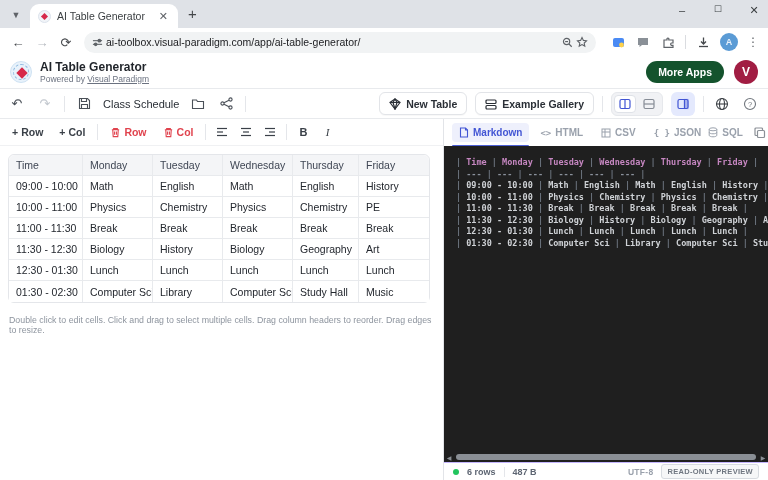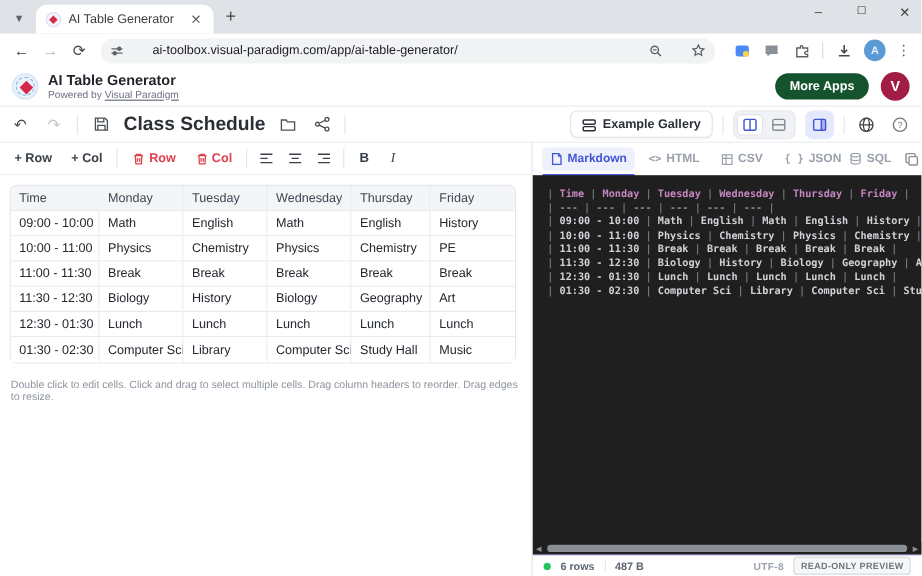--- a/index.html
+++ b/index.html
@@ -15,21 +15,21 @@
   .favicon::after { content:""; position:absolute; left:3px; top:3px; width:5px; height:5px; background:#d6294a; transform:rotate(45deg); }
   .tab-title { font-size:10.5px; color:#3c4043; white-space:nowrap; overflow:hidden; flex:1; }
   .tab-close { font-size:11px; color:#5f6368; padding:0 2px; cursor:pointer; }
   .newtab-btn { font-size:15px; color:#44474a; margin:0 0 6px 10px; cursor:pointer; }
   .win-controls { position:absolute; right:8px; top:4px; display:flex; gap:24px; color:#3c4043; font-size:11px; }
   .win-controls span { cursor:pointer; width:12px; text-align:center; }
 
   .addressbar { height:28px; background:#fff; display:flex; align-items:center; padding:0 8px; gap:4px; flex:none; }
   .nav-ico { width:20px; height:20px; display:flex; align-items:center; justify-content:center; font-size:13px; color:#45484c; cursor:pointer; flex:none; }
   .nav-ico.disabled { color:#b6bac0; }
-  .omnibox { height:21px; background:#f1f3f4; border-radius:11px; flex:none; width:512px; display:flex; align-items:center; padding:0 8px; gap:24px; margin-left:4px; }
+  .omnibox { height:21px; background:#f1f3f4; border-radius:11px; flex:none; width:512px; display:flex; align-items:center; padding:0 8px; gap:3px; margin-left:4px; }
   .omni-url { font-size:10.5px; color:#202124; flex:1; white-space:nowrap; overflow:hidden; }
   .omni-ico { color:#5f6368; flex:none; display:flex; }
   .ext-area { display:flex; align-items:center; gap:9px; margin-left:10px; }
   .ext-ico { width:16px; height:16px; display:flex; align-items:center; justify-content:center; cursor:pointer; }
   .vdiv { width:1px; height:14px; background:#dadce0; }
   .avatar-chrome { width:18px; height:18px; border-radius:50%; background:#5b9bd5; color:#e8f1fb; font-size:9px; font-weight:bold; display:flex; align-items:center; justify-content:center; cursor:pointer; }
   .kebab { color:#5f6368; font-size:12px; letter-spacing:0; cursor:pointer; }
 
   
   .app-header { height:33px; border-bottom:1px solid #e8eaed; display:flex; align-items:center; padding:0 10px; gap:8px; flex:none; background:#fff; }
@@ -42,21 +42,21 @@
   .header-right { margin-left:auto; display:flex; align-items:center; gap:10px; }
   .more-apps { background:#14532d; color:#fff; font-size:10.5px; font-weight:bold; border:none; border-radius:12px; padding:5px 12px; cursor:pointer; }
   .user-avatar { width:24px; height:24px; border-radius:50%; background:#a11d43; color:#fff; font-size:12px; font-weight:bold; display:flex; align-items:center; justify-content:center; cursor:pointer; }
 
   
   .main-toolbar { height:30px; border-bottom:1px solid #e8eaed; display:flex; align-items:center; padding:0 8px; gap:10px; flex:none; background:#fff; }
   .askai { background:#3e63f3; color:#fff; border:none; border-radius:12px; height:22px; padding:0 11px; font-size:10.5px; font-weight:bold; display:flex; align-items:center; gap:5px; cursor:pointer; }
   .tb-ico { width:18px; height:18px; display:flex; align-items:center; justify-content:center; color:#4a5058; font-size:13px; cursor:pointer; }
   .tb-ico.disabled { color:#c3c8cf; }
   .tb-sep { width:1px; height:16px; background:#e4e6ea; }
-  .doc-name { font-size:16px; font-weight:bold; color:#2a2f36; }
+  .doc-name { font-size:11px; font-weight:normal; color:#2a2f36; }
   .toolbar-right { margin-left:auto; display:flex; align-items:center; gap:8px; }
   .wbtn { background:#fff; border:1px solid #e2e4e8; border-radius:6px; height:23px; display:flex; align-items:center; gap:5px; padding:0 9px; font-size:10.5px; font-weight:bold; color:#2a2f36; cursor:pointer; box-shadow:0 1px 1px rgba(0,0,0,.03); }
   .layout-group { background:#f1f2f5; border:1px solid #e6e8ec; border-radius:6px; height:24px; display:flex; align-items:center; padding:2px; gap:2px; }
   .lg-item { width:22px; height:18px; border-radius:4px; display:flex; align-items:center; justify-content:center; cursor:pointer; }
   .lg-item.active { background:#fff; border:1px solid #dfe2e8; }
   .panel-toggle { width:24px; height:24px; border-radius:6px; background:#e4e9fd; display:flex; align-items:center; justify-content:center; cursor:pointer; }
   .round-ico { width:20px; height:20px; display:flex; align-items:center; justify-content:center; color:#3c4146; cursor:pointer; }
 
   
   .content { flex:1; display:flex; min-height:0; }
@@ -224,20 +224,27 @@
           <circle cx="10.5" cy="2.5" r="1.6"></circle>
           <circle cx="2.5" cy="6.5" r="1.6"></circle>
           <circle cx="10.5" cy="10.5" r="1.6"></circle>
           <line x1="4" y1="5.7" x2="9" y2="3.2"></line>
           <line x1="4" y1="7.3" x2="9" y2="9.8"></line>
         </svg>
     </div>
     <div class="tb-sep"></div>
 
     <div class="toolbar-right">
+      <button class="wbtn">
+        <svg width="12" height="12" viewBox="0 0 12 12" fill="none" stroke="#2a2f36" stroke-width="1.2">
+            <path d="M6 1l5 3.5L6 11 1 4.5z"></path>
+            <path d="M1 4.5h10M6 1L4 4.5 6 11l2-6.5z"></path>
+          </svg>
+        <span>New Table</span>
+      </button>
       <button class="wbtn">
         <svg width="12" height="12" viewBox="0 0 12 12" fill="none" stroke="#2a2f36" stroke-width="1.2">
             <rect x="1" y="2" width="10" height="3.5" rx="1"></rect>
             <rect x="1" y="7.5" width="10" height="3.5" rx="1"></rect>
           </svg>
         <span>Example Gallery</span>
       </button>
       <div class="tb-sep"></div>
       <div class="layout-group">
         <div class="lg-item active">

